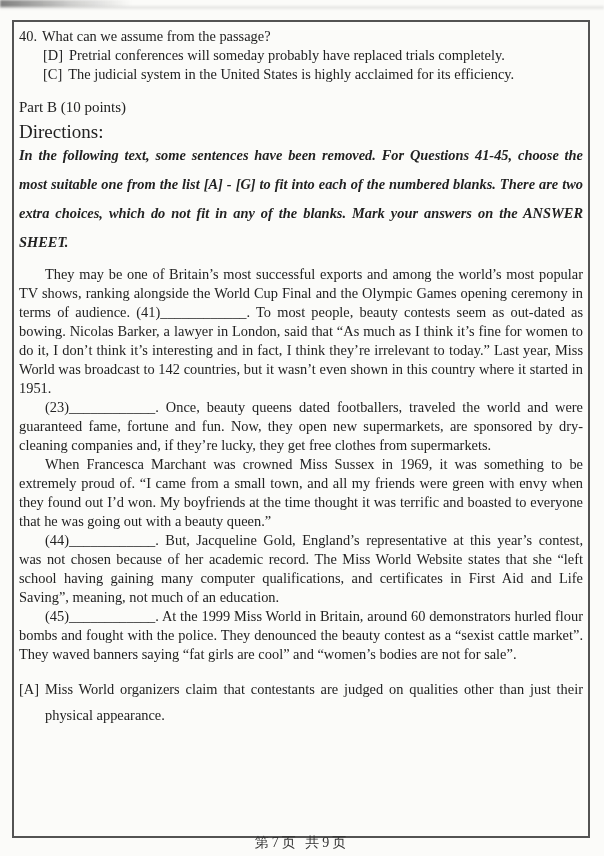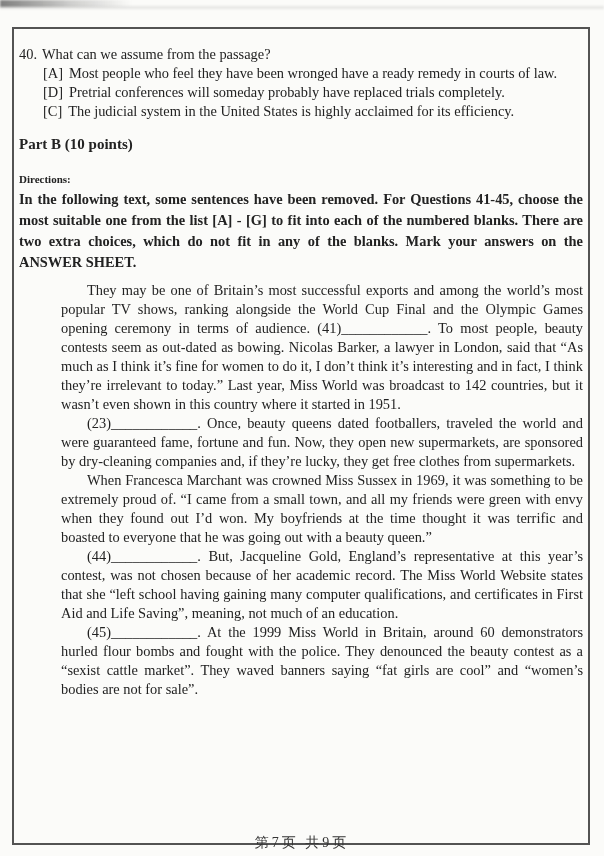--- a/index.html
+++ b/index.html
@@ -13,36 +13,36 @@
   .smudge {
     position:absolute; top:0; left:0; width:132px; height:7px;
     background:linear-gradient(90deg, rgba(45,45,45,.6), rgba(110,110,110,.3) 55%, rgba(160,160,160,0));
     filter:blur(1px);
   }
   .streak {
     position:absolute; top:6px; left:0; width:604px; height:3px;
     background:rgba(120,120,120,.15); filter:blur(1px);
   }
   .box {
-    position:absolute; top:27px; left:12px; width:578px; height:818px;
-    border:2px solid #535353; padding:16px 5px 0 5px; overflow:hidden;
+    position:absolute; top:20px; left:12px; width:578px; height:818px;
+    border:2px solid #535353; padding:5px 5px 0 5px; overflow:hidden;
     font-size:14.4px; line-height:19px;
   }
   .q-line { padding-left:24px; text-indent:-24px; text-align:justify; }
   .q-num { margin-right:5px; }
   .q40-options { margin-left:24px; }
   .opt { padding-left:26px; text-indent:-26px; text-align:justify; }
   .opt-label { margin-right:6px; }
-  .part-b { margin-top:14px; font-weight:bold; font-size:15px; }
-  .directions-label { margin-top:16px; font-weight:bold; font-size:11px; }
+  .part-b { margin-top:14px; font-weight:normal; font-size:15px; }
+  .directions-label { margin-top:5px; font-weight:normal; font-size:19px; }
   .directions-text {
-    font-weight:bold; text-align:justify; line-height:21px;
+    font-weight:bold; font-style:italic; text-align:justify; line-height:29px;
   }
   .passage { margin-top:8px; }
-  .passage p { text-indent:26px; text-align:justify;margin-left:42px; }
+  .passage p { text-indent:26px; text-align:justify; }
   .choice-a { margin-top:12px; line-height:26px; padding-left:26px; text-indent:-26px; text-align:justify; }
   .footer {
     position:absolute; bottom:4px; left:0; width:604px;
     text-align:center; font-size:14px; letter-spacing:3px; color:#333;
   }
 </style>
 </head>
 <body>
 
 <div class="page">
@@ -50,40 +50,40 @@
   <div class="streak"></div>
 
   <div class="box">
 
     <div class="q-line">
       <span class="q-num">40.</span><span>What can we assume from the passage?</span>
     </div>
 
     <div class="q40-options">
       <div class="opt">
-        <span class="opt-label">[A]</span><span>Most people who feel they have been wronged have a ready remedy in courts of law.</span>
-      </div>
-      <div class="opt">
         <span class="opt-label">[D]</span><span>Pretrial conferences will someday probably have replaced trials completely.</span>
       </div>
       <div class="opt">
         <span class="opt-label">[C]</span><span>The judicial system in the United States is highly acclaimed for its efficiency.</span>
       </div>
     </div>
 
     <div class="part-b">Part B (10 points)</div>
 
     <div class="directions-label">Directions:</div>
     <div class="directions-text">In the following text, some sentences have been removed. For Questions 41-45, choose the most suitable one from the list [A] - [G] to fit into each of the numbered blanks. There are two extra choices, which do not fit in any of the blanks. Mark your answers on the ANSWER SHEET.</div>
 
     <div class="passage">
       <p>They may be one of Britain’s most successful exports and among the world’s most popular TV shows, ranking alongside the World Cup Final and the Olympic Games opening ceremony in terms of audience. (41)____________. To most people, beauty contests seem as out-dated as bowing. Nicolas Barker, a lawyer in London, said that “As much as I think it’s fine for women to do it, I don’t think it’s interesting and in fact, I think they’re irrelevant to today.” Last year, Miss World was broadcast to 142 countries, but it wasn’t even shown in this country where it started in 1951.</p>
       <p>(23)____________. Once, beauty queens dated footballers, traveled the world and were guaranteed fame, fortune and fun. Now, they open new supermarkets, are sponsored by dry-cleaning companies and, if they’re lucky, they get free clothes from supermarkets.</p>
       <p>When Francesca Marchant was crowned Miss Sussex in 1969, it was something to be extremely proud of. “I came from a small town, and all my friends were green with envy when they found out I’d won. My boyfriends at the time thought it was terrific and boasted to everyone that he was going out with a beauty queen.”</p>
       <p>(44)____________. But, Jacqueline Gold, England’s representative at this year’s contest, was not chosen because of her academic record. The Miss World Website states that she “left school having gaining many computer qualifications, and certificates in First Aid and Life Saving”, meaning, not much of an education.</p>
       <p>(45)____________. At the 1999 Miss World in Britain, around 60 demonstrators hurled flour bombs and fought with the police. They denounced the beauty contest as a “sexist cattle market”. They waved banners saying “fat girls are cool” and “women’s bodies are not for sale”.</p>
     </div>
 
+    <div class="choice-a">
+      <span class="opt-label">[A]</span><span>Miss World organizers claim that contestants are judged on qualities other than just their physical appearance.</span>
+    </div>
 
   </div>
 
   <div class="footer">第7页  共9页</div>
 </div>
 
 </body></html>

